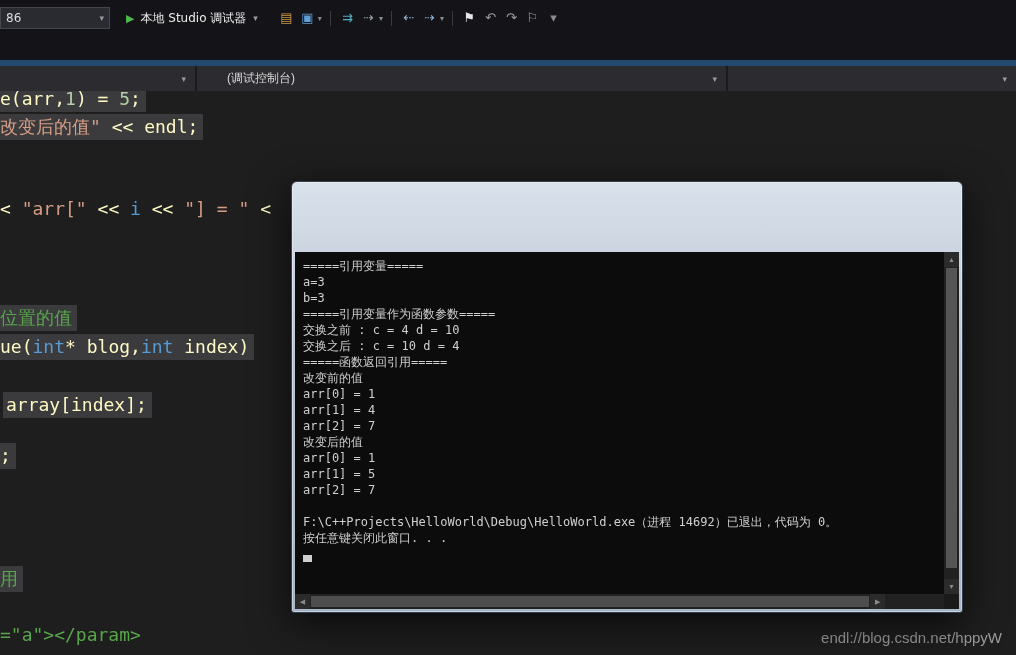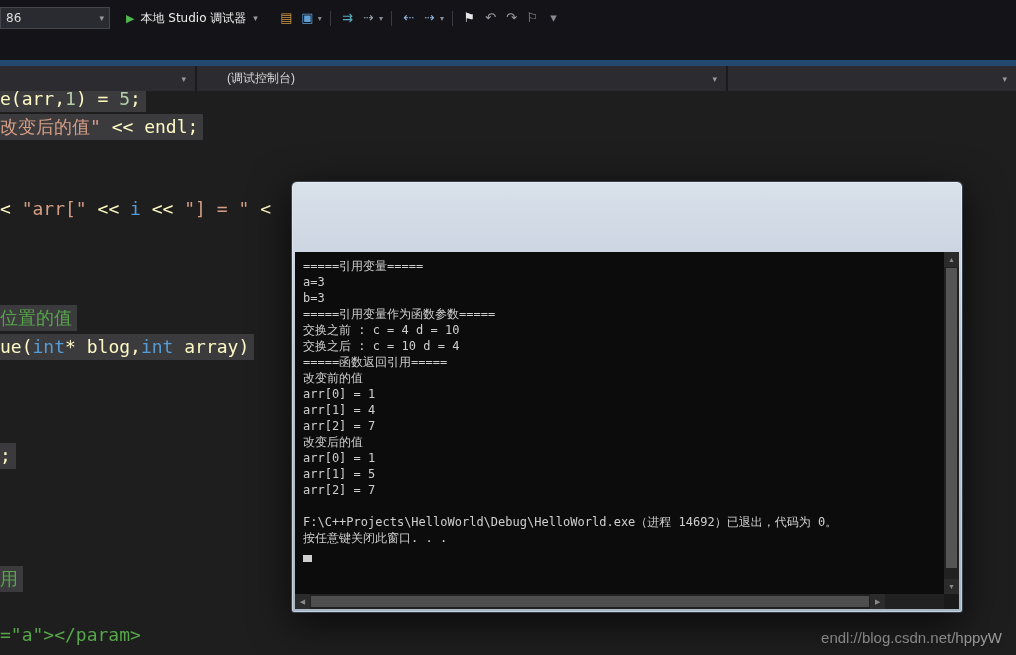--- a/index.html
+++ b/index.html
@@ -123,21 +123,22 @@
       <span></span>
       <span class="nav-arrow">▾</span>
     </div>
   </div>
 
   <div class="code-layer">
       <div class="code-line hl" style="left: 0px; top: 86px;"><span class="tk-w">e(arr,</span><span class="tk-n">1</span><span class="tk-w">) = </span><span class="tk-n">5</span><span class="tk-w">;</span></div>
       <div class="code-line hl" style="left: 0px; top: 114px;"><span class="tk-s">改变后的值"</span><span class="tk-w"> &lt;&lt; endl;</span></div>
       <div class="code-line" style="left: 0px; top: 196px;"><span class="tk-w">&lt; </span><span class="tk-s">"arr["</span><span class="tk-w"> &lt;&lt; </span><span class="tk-b">i</span><span class="tk-w"> &lt;&lt; </span><span class="tk-s">"] = "</span><span class="tk-w"> &lt;</span></div>
       <div class="code-line hl" style="left: 0px; top: 305px;"><span class="tk-c">位置的值</span></div>
-      <div class="code-line hl" style="left: 0px; top: 334px;"><span class="tk-w">ue(</span><span class="tk-b">int</span><span class="tk-w">* blog,</span><span class="tk-b">int</span><span class="tk-w"> array)</span></div>
+      <div class="code-line hl" style="left: 0px; top: 334px;"><span class="tk-w">ue(</span><span class="tk-b">int</span><span class="tk-w">* blog,</span><span class="tk-b">int</span><span class="tk-w"> index)</span></div>
+      <div class="code-line hl" style="left: 6px; top: 392px;"><span class="tk-w">array[index];</span></div>
       <div class="code-line hl" style="left: 0px; top: 443px;"><span class="tk-w">;</span></div>
       <div class="code-line hl" style="left: 0px; top: 566px;"><span class="tk-c">用</span></div>
       <div class="code-line" style="left: 0px; top: 622px;"><span class="tk-c">="a"&gt;&lt;/param&gt;</span></div>
     </div>
 
   <div class="console-window">
     <div class="console-body">
       <div class="console-output"><div class="console-line">=====引用变量=====</div><div class="console-line">a=3</div><div class="console-line">b=3</div><div class="console-line">=====引用变量作为函数参数=====</div><div class="console-line">交换之前 : c = 4 d = 10</div><div class="console-line">交换之后 : c = 10 d = 4</div><div class="console-line">=====函数返回引用=====</div><div class="console-line">改变前的值</div><div class="console-line">arr[0] = 1</div><div class="console-line">arr[1] = 4</div><div class="console-line">arr[2] = 7</div><div class="console-line">改变后的值</div><div class="console-line">arr[0] = 1</div><div class="console-line">arr[1] = 5</div><div class="console-line">arr[2] = 7</div><div class="console-line">&nbsp;</div><div class="console-line">F:\C++Projects\HelloWorld\Debug\HelloWorld.exe（进程 14692）已退出，代码为 0。</div><div class="console-line">按任意键关闭此窗口. . .</div><div class="console-cursor"></div></div>
       <div class="v-scroll">
         <div class="scroll-btn up">▲</div>

